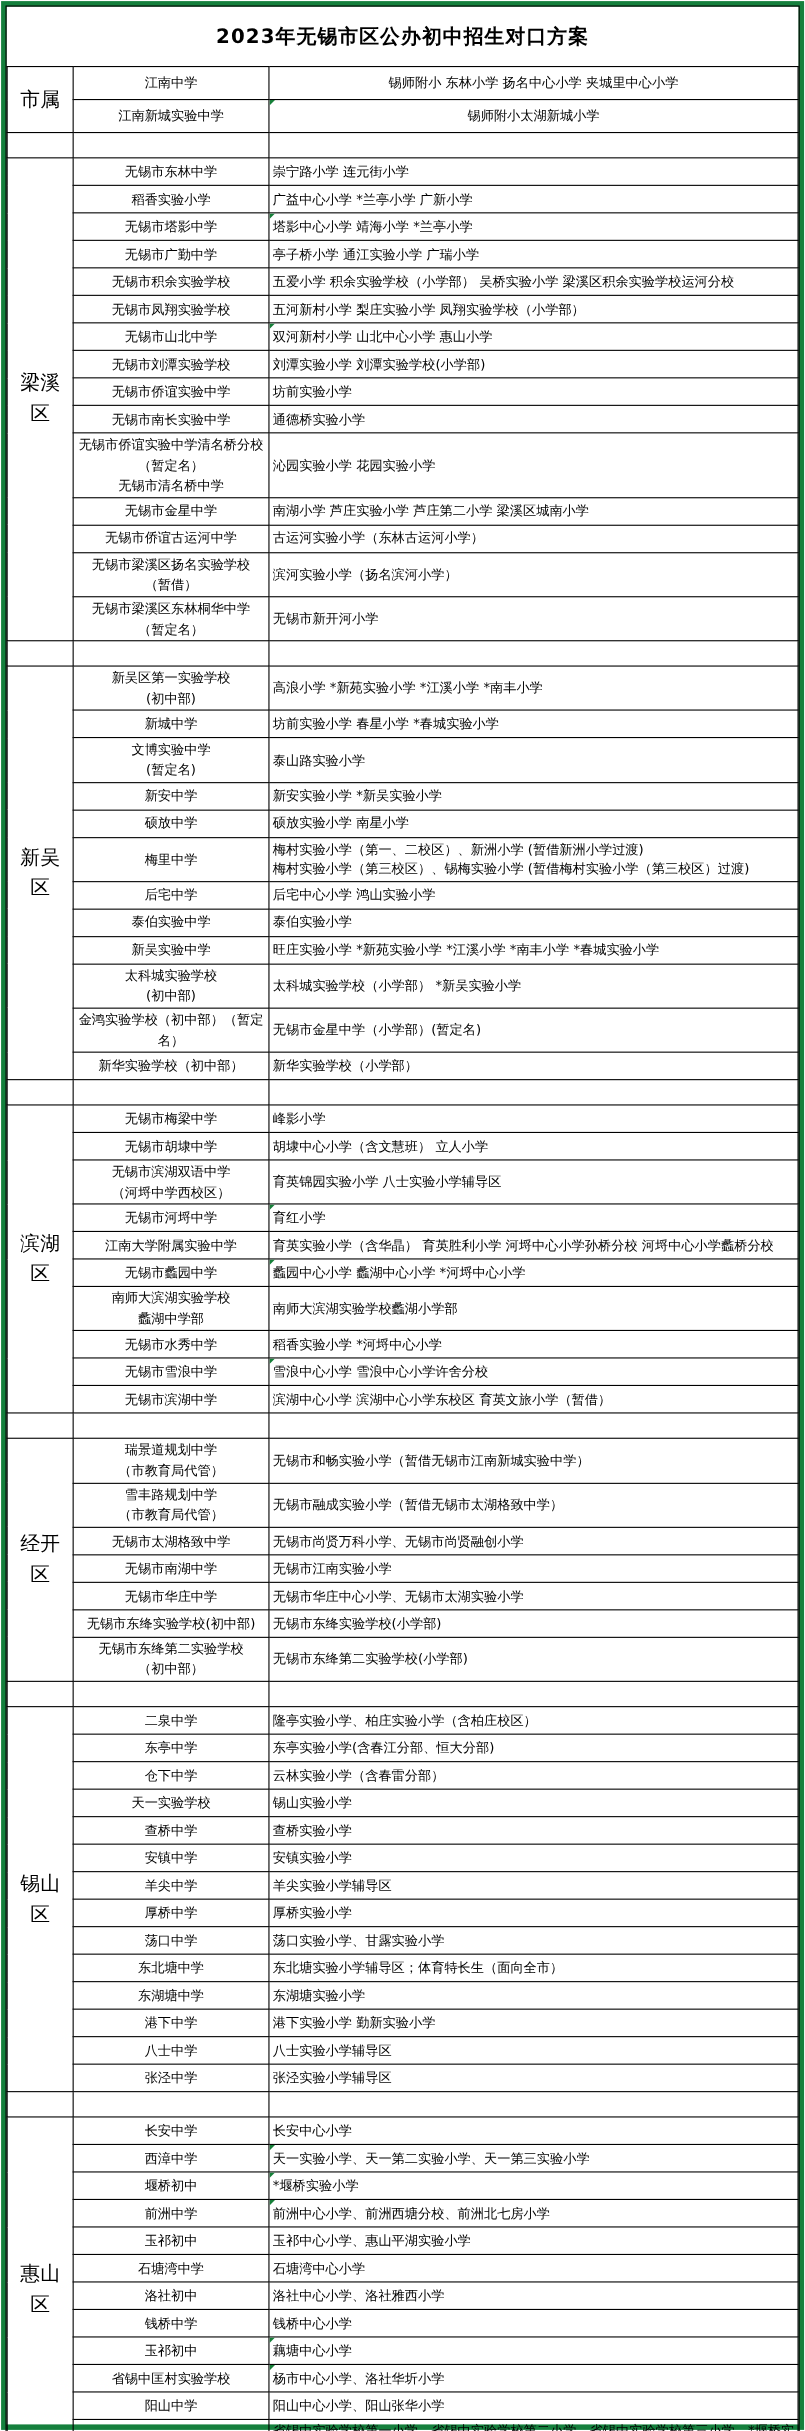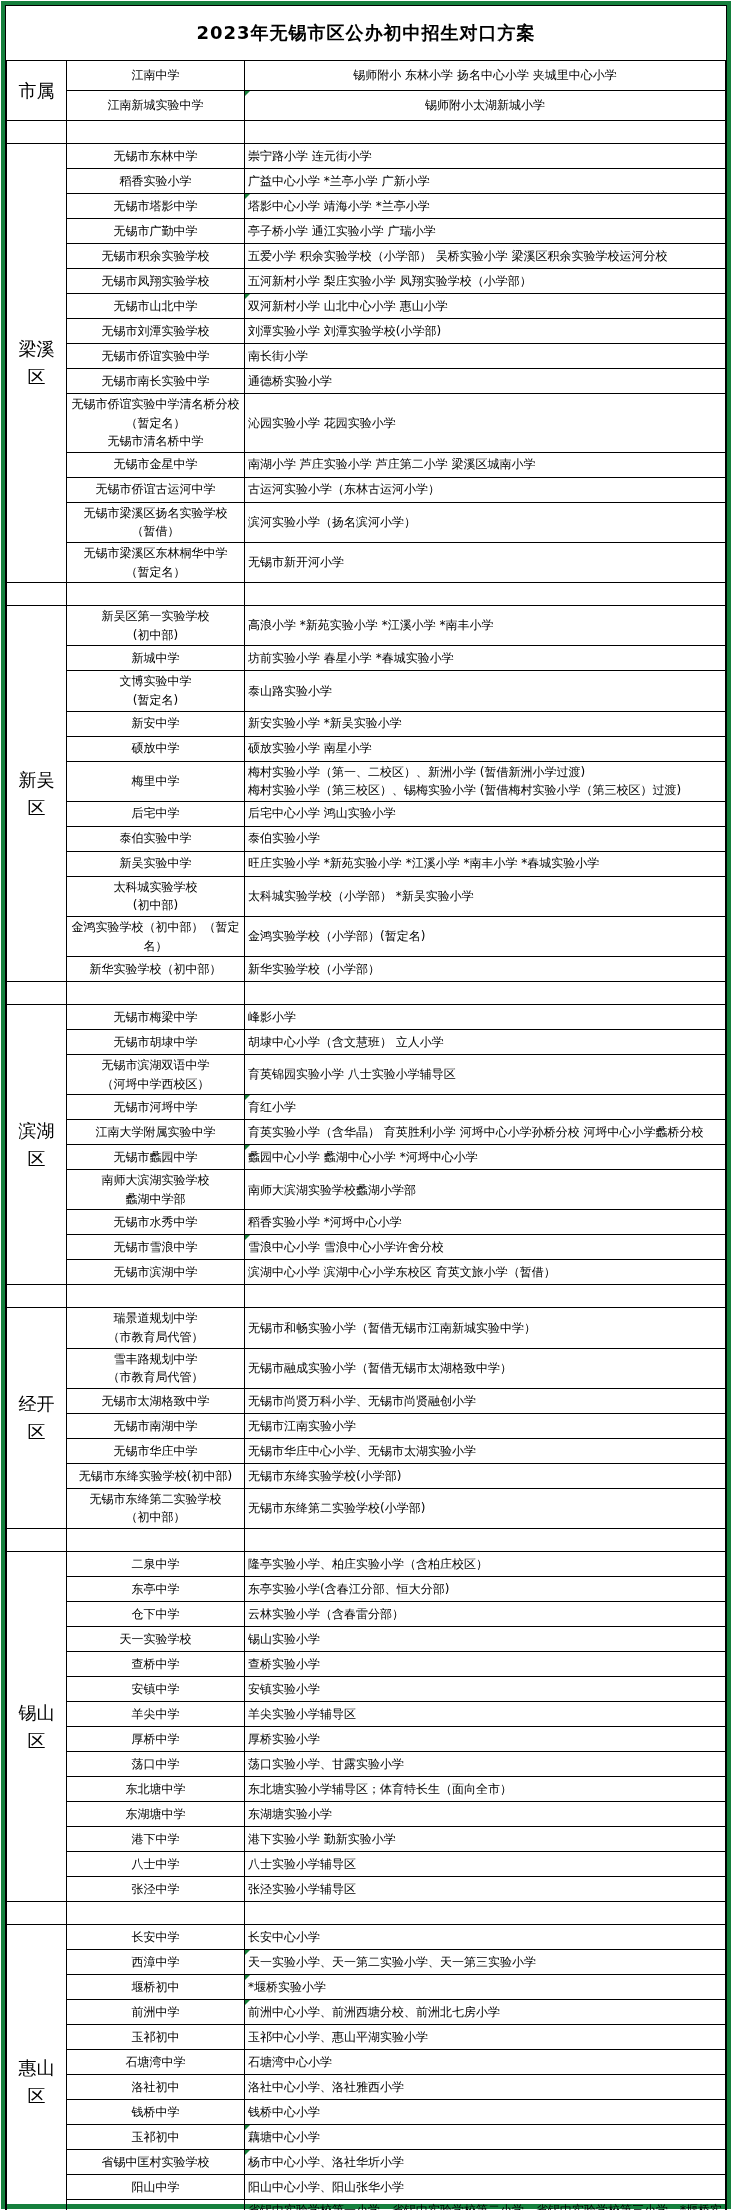--- a/index.html
+++ b/index.html
@@ -122,21 +122,21 @@
           <tr>
             <td class="mid">无锡市山北中学</td>
             <td class="pri"><span class="flag-icon" style="border-top-color: rgb(22, 128, 57);"></span>双河新村小学  山北中心小学 惠山小学</td>
           </tr>
           <tr>
             <td class="mid">无锡市刘潭实验学校</td>
             <td class="pri">刘潭实验小学 刘潭实验学校(小学部)</td>
           </tr>
           <tr>
             <td class="mid">无锡市侨谊实验中学</td>
-            <td class="pri">南长街小学</td>
+            <td class="pri">坊前实验小学</td>
           </tr>
           <tr>
             <td class="mid">无锡市南长实验中学</td>
             <td class="pri">通德桥实验小学</td>
           </tr>
           <tr>
             <td class="mid">无锡市侨谊实验中学清名桥分校（暂定名）
 无锡市清名桥中学</td>
             <td class="pri">沁园实验小学  花园实验小学</td>
           </tr>
@@ -203,21 +203,21 @@
             <td class="mid">新吴实验中学</td>
             <td class="pri">旺庄实验小学 *新苑实验小学 *江溪小学 *南丰小学 *春城实验小学</td>
           </tr>
           <tr>
             <td class="mid">太科城实验学校
 (初中部)</td>
             <td class="pri">太科城实验学校（小学部）  *新吴实验小学</td>
           </tr>
           <tr>
             <td class="mid">金鸿实验学校（初中部）（暂定名）</td>
-            <td class="pri">金鸿实验学校（小学部）(暂定名)</td>
+            <td class="pri">无锡市金星中学（小学部）(暂定名)</td>
           </tr>
           <tr>
             <td class="mid">新华实验学校（初中部）</td>
             <td class="pri">新华实验学校（小学部）</td>
           </tr>
           <tr class="sep">
             <td></td>
             <td></td>
             <td></td>
           </tr>

